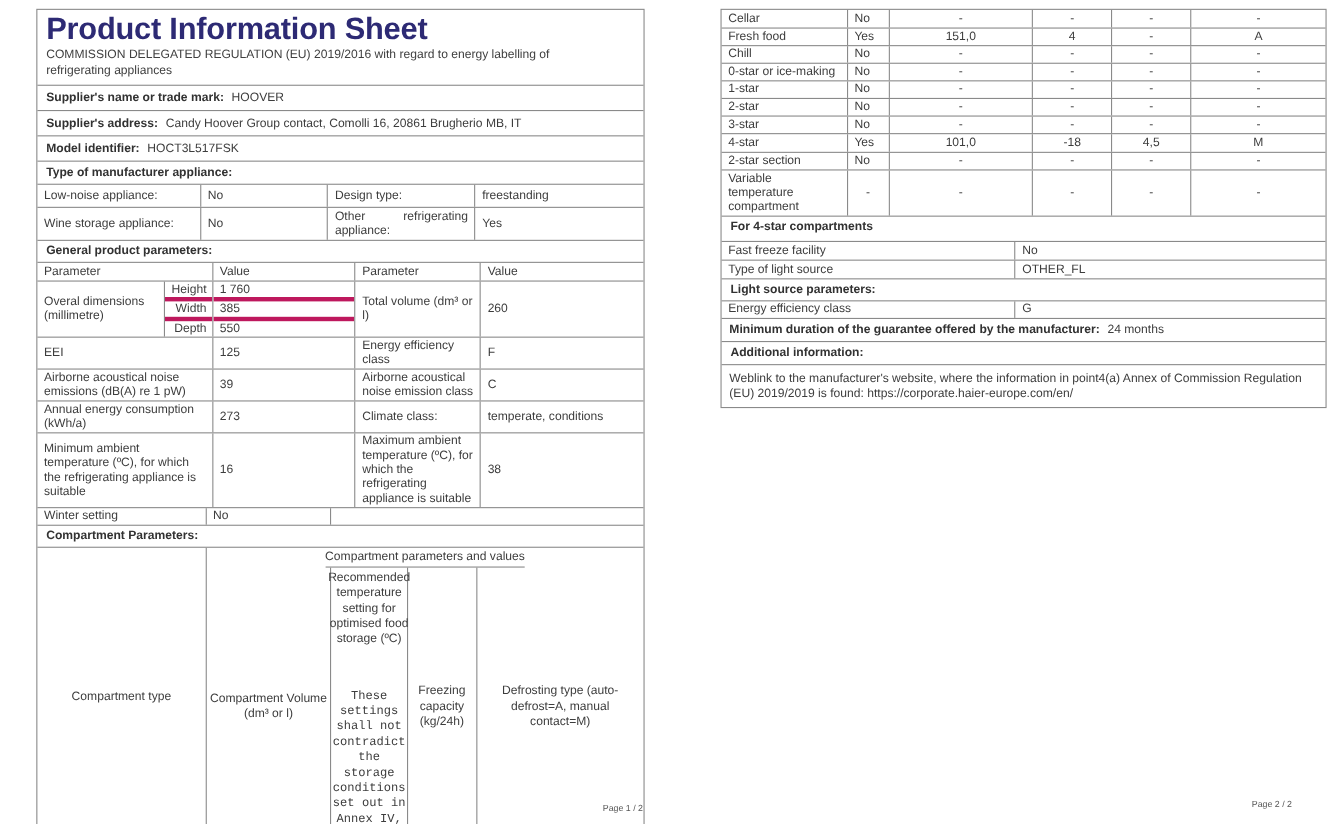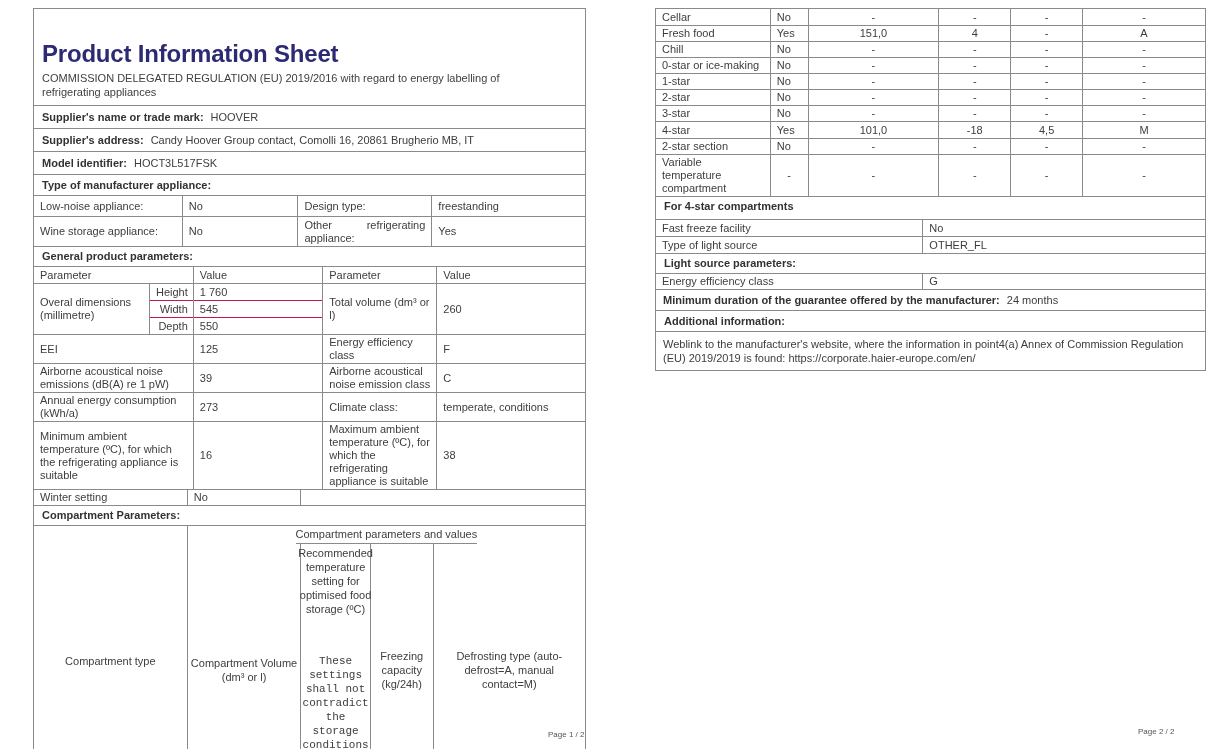--- a/index.html
+++ b/index.html
@@ -15,21 +15,21 @@
   .row:first-child { border-top: none; }
   .cell { display: flex; align-items: center; padding: 1px 6px; line-height: 13px;
           border-right: 1px solid #8a8a8a; overflow: hidden; }
   .cell:last-child { border-right: none; }
   .cell.center { justify-content: center; text-align: center; padding: 1px 2px; }
   .cell.top { align-items: flex-start; }
   .bold { font-weight: bold; color: #323232; }
 
   
   .title-block { padding: 4px 8px 6px 8px; }
-  .doc-title { font-size: 24px; font-weight: bold; color: #2d2a74; line-height: 26px; letter-spacing: -0.2px; margin-top: 28px; }
+  .doc-title { font-size: 28px; font-weight: bold; color: #2d2a74; line-height: 26px; letter-spacing: -0.2px; }
   .doc-subtitle { margin-top: 4px; line-height: 14px; color: #404040; width: 96%; }
 
   
   .kv-row { padding: 4px 8px; line-height: 14px; }
   .kv-row .val { margin-left: 7px; }
   .section-hdr { padding: 3px 8px; font-weight: bold; color: #323232; }
 
   
   .g-type  { grid-template-columns: 27% 21% 24.3% 27.7%; }
   .g-param { grid-template-columns: 29% 23.5% 20.7% 26.8%; }
@@ -44,21 +44,21 @@
   
   .h16{min-height:16px} .h17{min-height:17px} .h18{min-height:18px} .h19{min-height:19px}
   .h20{min-height:20px} .h21{min-height:21px} .h22{min-height:22px} .h23{min-height:23px}
   .h28{min-height:28px} .h30{min-height:30px} .h38{min-height:38px} .h51{min-height:51px}
   .h60{min-height:60px} .h66{min-height:66px}
 
   .justify { display:block; text-align: justify; align-self: center; width: 100%; }
 
   
   .sub3 { display: flex; flex-direction: column; padding: 0; align-items: stretch; }
-  .sub3 > div { flex: 1; display: flex; align-items: center; border-bottom: 1px solid #be185d; }
+  .sub3 > div { flex: 1; display: flex; align-items: center; border-bottom: 4px solid #be185d; }
   .sub3 > div:last-child { border-bottom: none; }
   .sub-label { justify-content: flex-end; padding-right: 5px; }
   .sub-val { padding-left: 6px; }
 
   
   .comp-head-right { display: flex; flex-direction: column; padding: 0; }
   .comp-group-hdr { height: 18px; border-bottom: 1px solid #8a8a8a; display: flex;
                     align-items: center; justify-content: center; }
   .comp-cols { flex: 1; display: grid; grid-template-columns: 28.6% 17.5% 15.8% 38.1%; }
   .comp-cols > div { border-right: 1px solid #8a8a8a; display: flex; flex-direction: column;
@@ -141,21 +141,21 @@
 
   <div class="row h51 g-dims">
     <div class="cell">Overal dimensions (millimetre)</div>
     <div class="cell sub3">
       <div class="sub-label">Height</div>
       <div class="sub-label">Width</div>
       <div class="sub-label">Depth</div>
     </div>
     <div class="cell sub3">
       <div class="sub-val">1 760</div>
-      <div class="sub-val">545</div>
+      <div class="sub-val">385</div>
       <div class="sub-val">550</div>
     </div>
     <div class="cell">Total volume (dm³ or l)</div>
     <div class="cell">260</div>
   </div>
 
   <div class="row h17 g-param">
     <div class="cell">EEI</div>
     <div class="cell">125</div>
     <div class="cell">Energy efficiency class</div>

